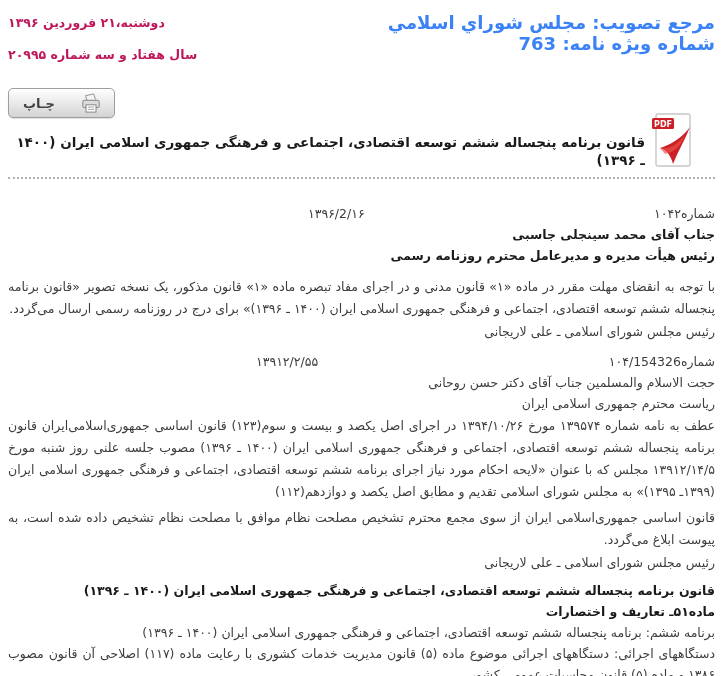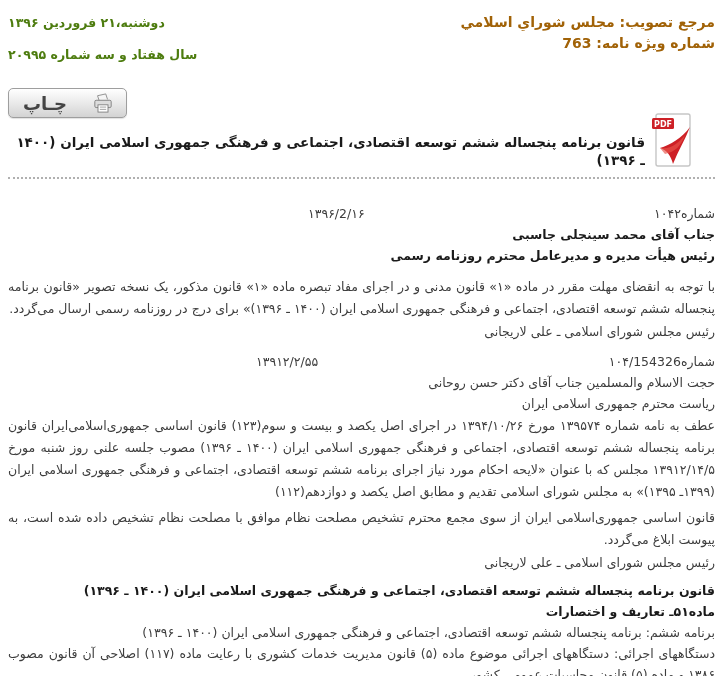--- a/index.html
+++ b/index.html
@@ -5,33 +5,33 @@
   html,body { margin:0; padding:0; }
   body {
     width:723px; height:676px; overflow:hidden;
     background:#ffffff;
     font-family:"DejaVu Sans","Liberation Sans",sans-serif;
   }
   .page { position:relative; direction:rtl; padding:12px 8px 0 8px; box-sizing:border-box; width:723px; height:676px; }
 
   
   .top-header { display:flex; justify-content:space-between; align-items:flex-start; }
-  .hdr-right { text-align:right; font-weight:bold; font-size:14px; color:#a16207; line-height:21px; }
-  .hdr-left  { text-align:left;  font-weight:bold; font-size:12.5px; color:#4d7c0f; line-height:21px; }
+  .hdr-right { text-align:right; font-weight:bold; font-size:18px; color:#3b82f6; line-height:21px; }
+  .hdr-left  { text-align:left;  font-weight:bold; font-size:12.5px; color:#be185d; line-height:21px; }
   .hdr-left .line2 { margin-top:11px; }
 
   
   .print-btn {
     position:absolute; top:88px; left:8px;
     display:flex; align-items:center; gap:25px;
     height:30px; padding:0 12px 0 14px;
     border:1px solid #9e9e9e; border-radius:5px;
     background:linear-gradient(#ffffff,#ececec 45%,#d3d3d3);
     box-shadow:0 1px 1px rgba(0,0,0,.12);
-    font-family:inherit; font-size:18px; color:#444; font-weight:bold;
+    font-family:inherit; font-size:13px; color:#444; font-weight:bold;
     cursor:pointer;
   }
   .print-btn svg { display:block; }
 
   
   .title-row {
     margin-top:48px;
     display:flex; align-items:flex-end; gap:6px;
     padding:0 20px 6px 0;
     border-bottom:2px dotted #b0b0b0;

